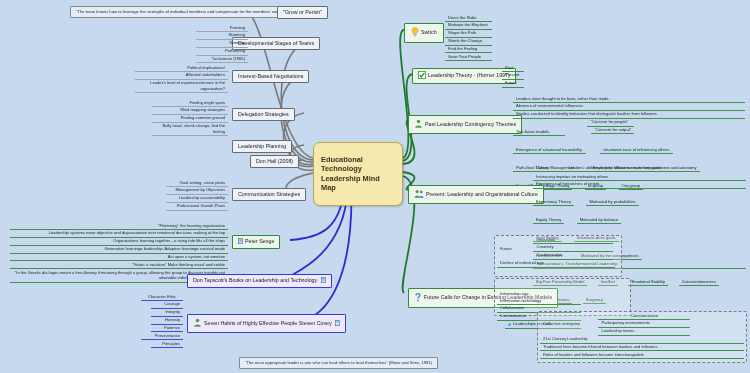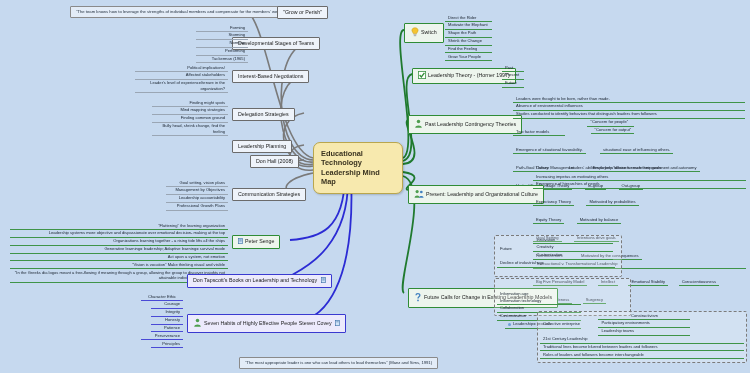--- a/index.html
+++ b/index.html
@@ -11,21 +11,21 @@
   }
   #canvas{position:absolute;inset:0;width:750px;height:373px;}
   svg.links{position:absolute;left:0;top:0;width:750px;height:373px;pointer-events:none;}
 
   .node{position:absolute;box-sizing:border-box;white-space:nowrap;}
 
   
   .central{
     left:313px;top:142px;width:90px;
     background:#f7e9ae;border:1px solid #b9a64e;border-radius:7px;
-    padding:6px 7px;font-size:7.4px;line-height:9.4px;color:#3a3320;
+    padding:12px 7px;font-size:7.4px;line-height:9.4px;color:#3a3320;
     font-weight:bold;white-space:normal;
     box-shadow:1px 1px 2px rgba(0,0,0,.18);
   }
 
   
   .mainbox{
     border:1px solid #6b6b6b;background:#eef3fa;
     padding:2px 5px;font-size:5.3px;line-height:7px;color:#1b1b1b;
     border-radius:1px;
   }

